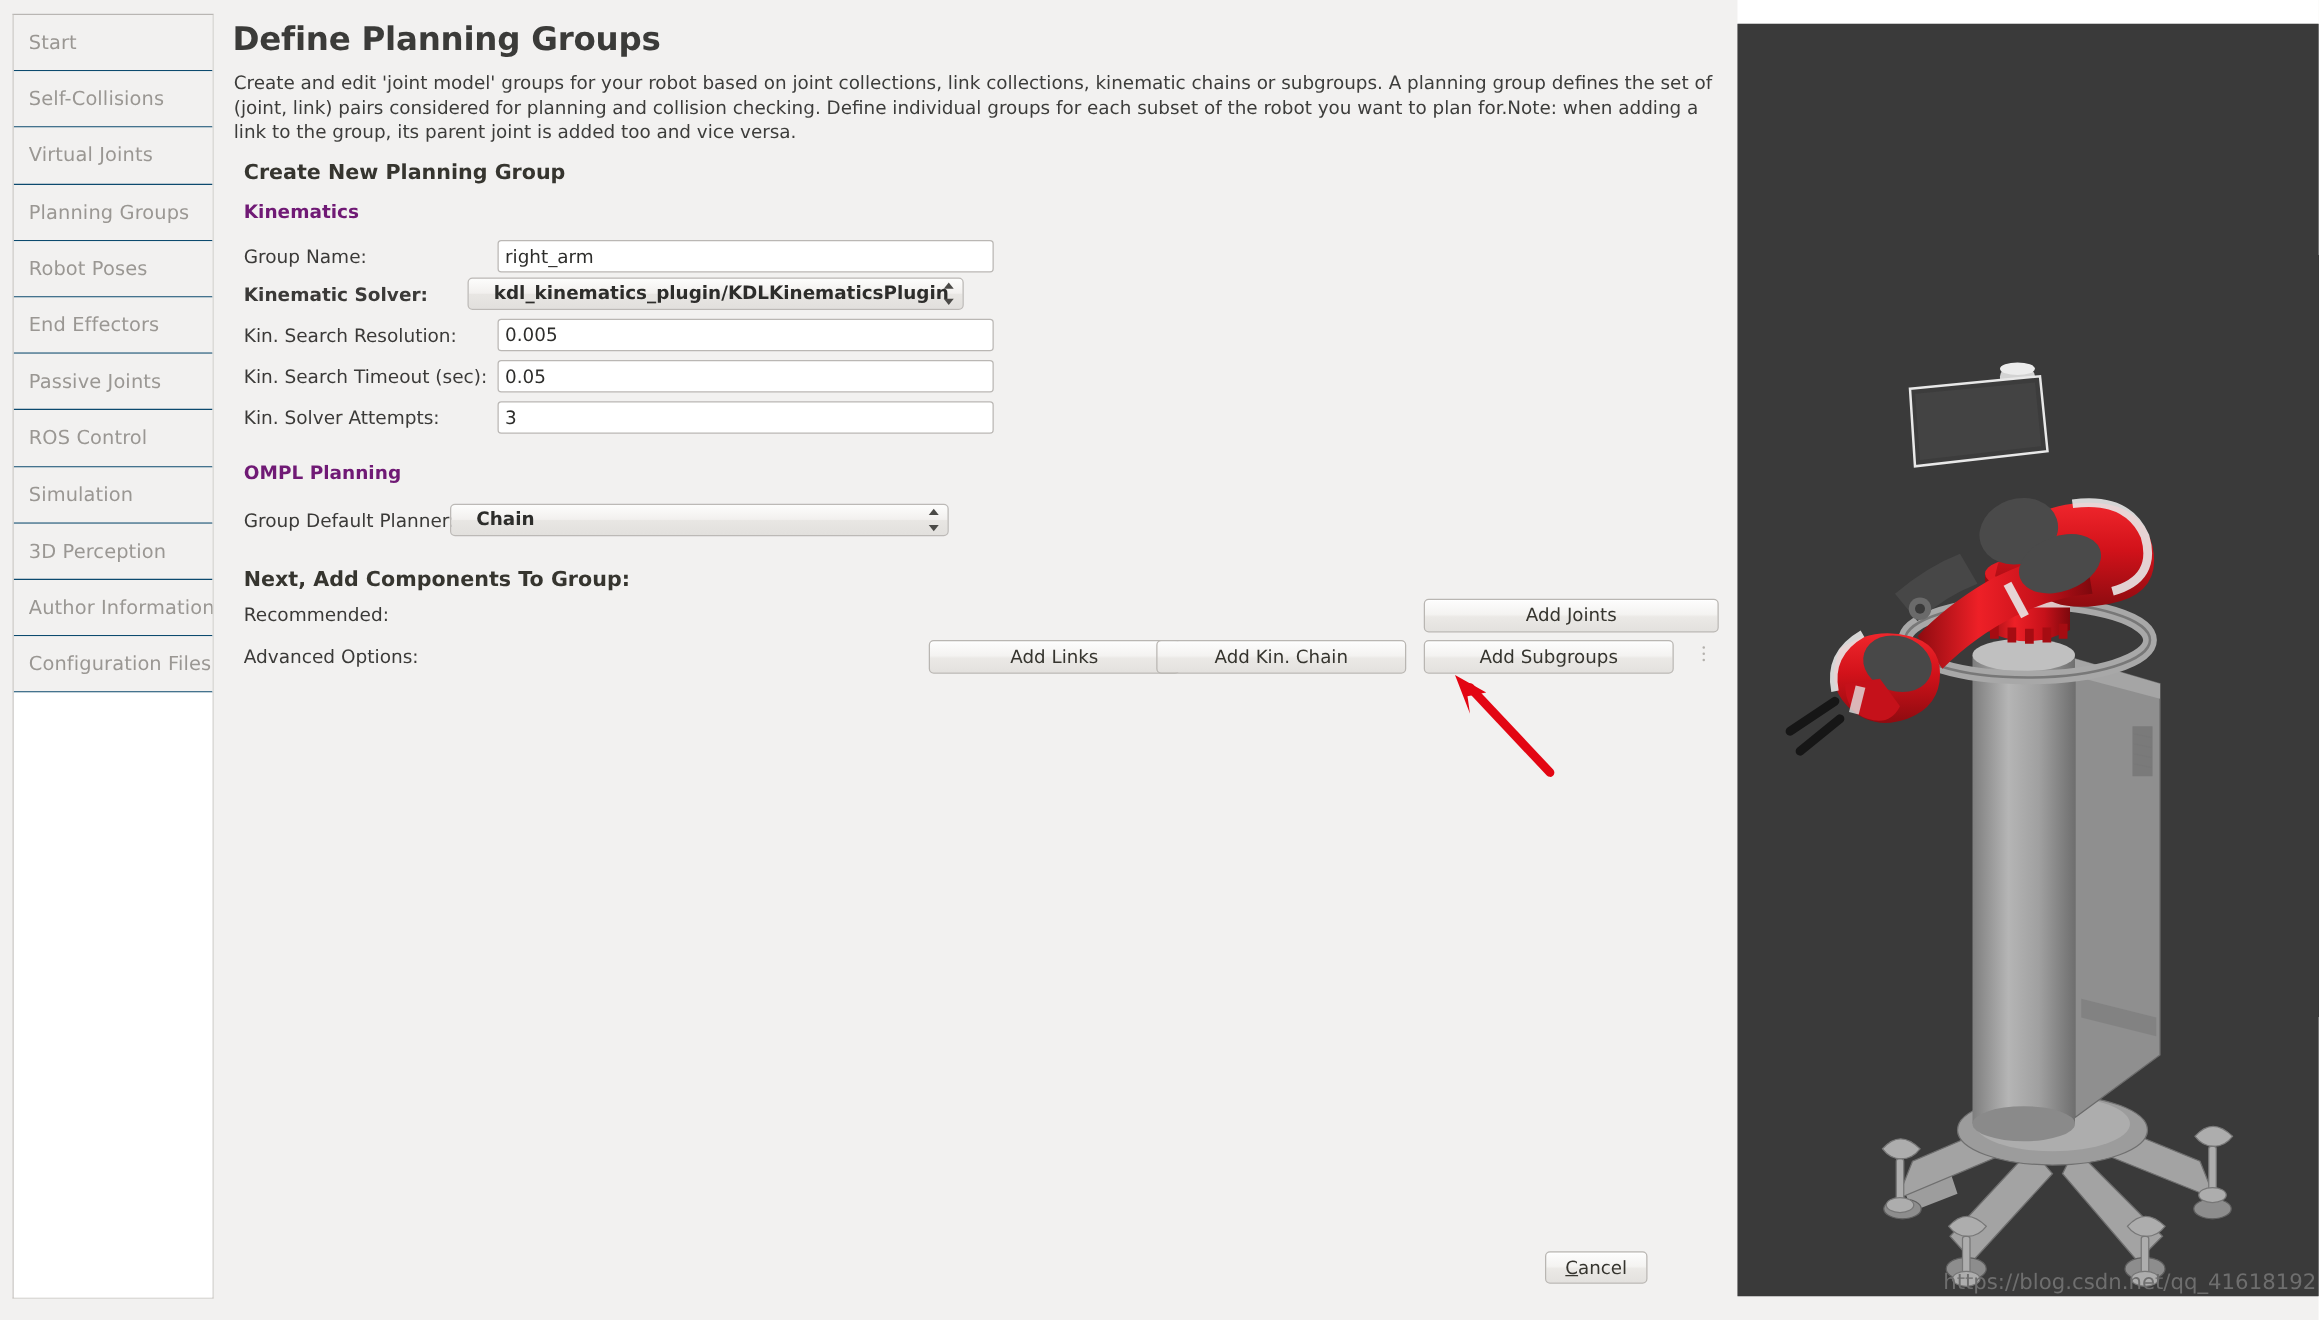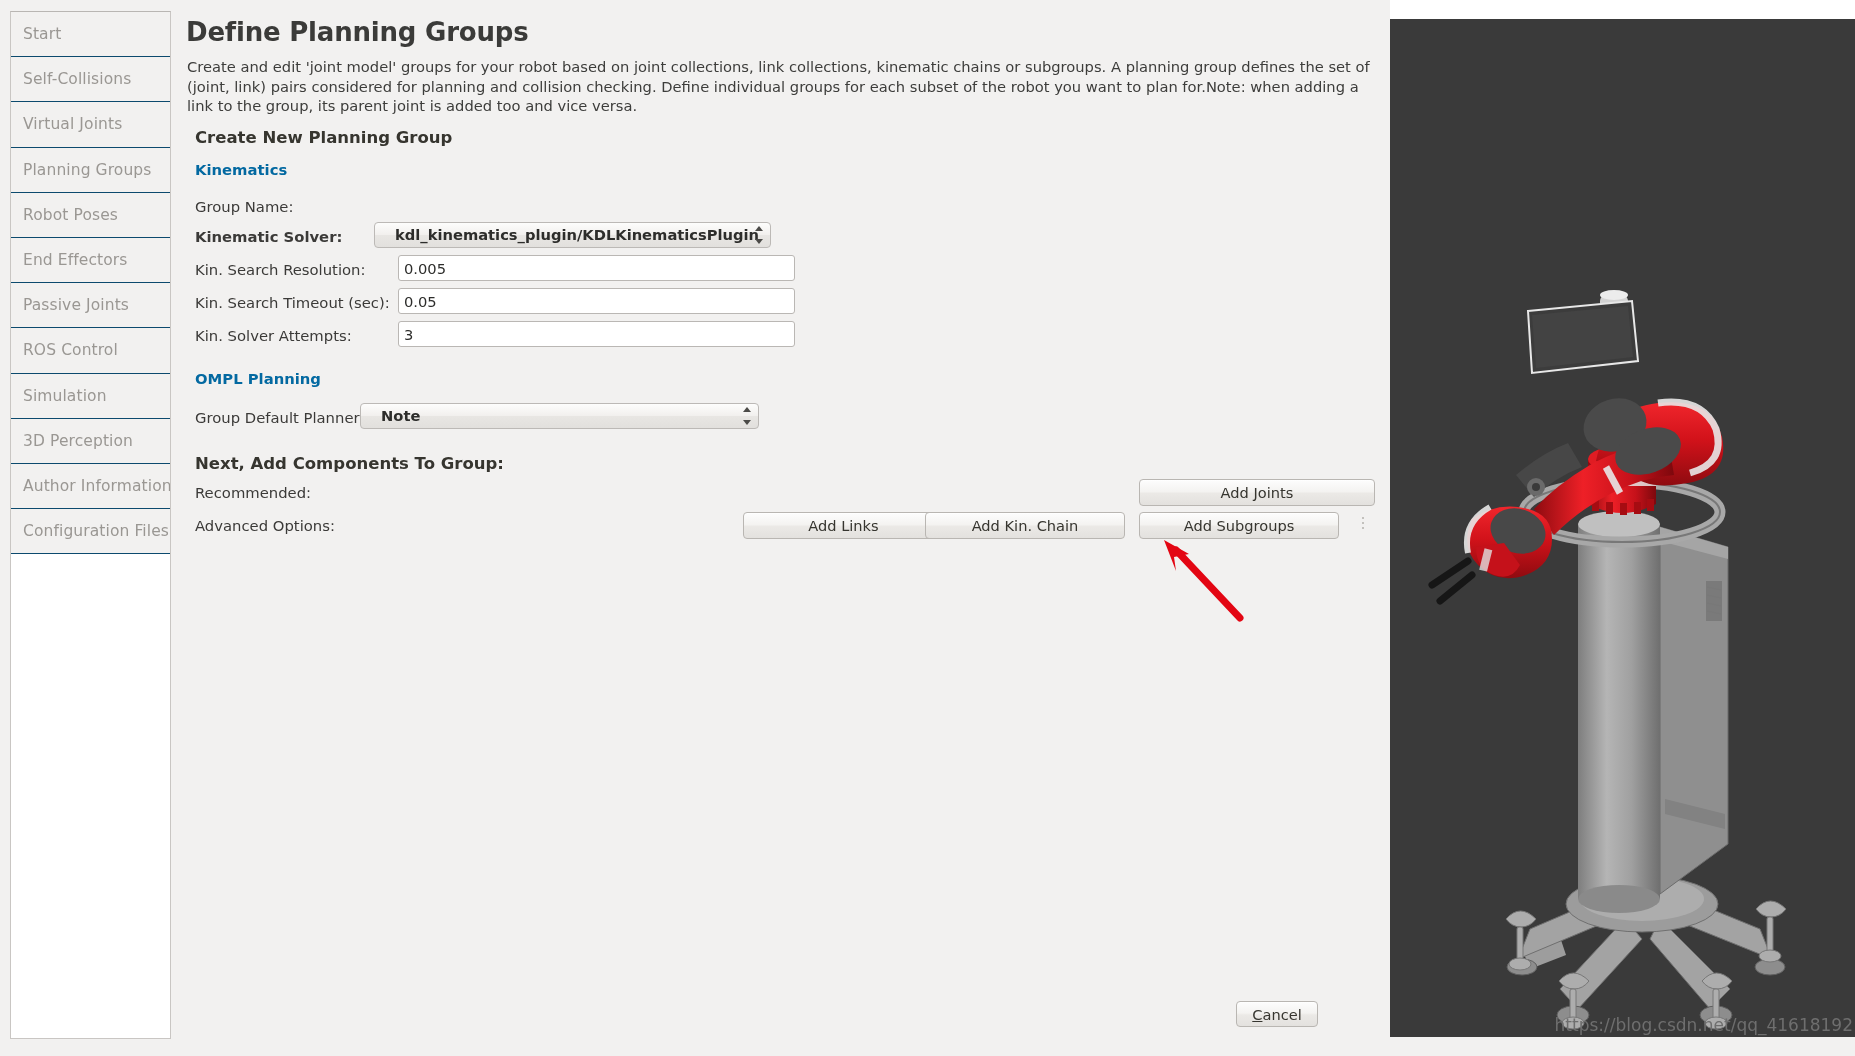--- a/index.html
+++ b/index.html
@@ -81,21 +81,21 @@
   .section-title {
     position: absolute;
     font-size: 16.5px;
     font-weight: bold;
     color: #36352f;
   }
   .sub-title {
     position: absolute;
     font-size: 14.8px;
     font-weight: bold;
-    color: #0369a1;
+    color: #701a75;
   }
 
   #create-group-title { left: 24px; top: 128px; }
   #kinematics-title   { left: 24px; top: 161px; }
   #ompl-title         { left: 24px; top: 370px; }
   #next-add-title     { left: 24px; top: 454px; }
 
   .field-row {
     position: absolute;
     left: 24px;
@@ -306,20 +306,21 @@
   <div id="content">
 
     <div id="page-title">Define Planning Groups</div>
     <div id="page-desc">Create and edit 'joint model' groups for your robot based on joint collections, link collections, kinematic chains or subgroups. A planning group defines the set of (joint, link) pairs considered for planning and collision checking. Define individual groups for each subset of the robot you want to plan for.Note: when adding a link to the group, its parent joint is added too and vice versa.</div>
 
     <div class="section-title" id="create-group-title">Create New Planning Group</div>
     <div class="sub-title" id="kinematics-title">Kinematics</div>
 
     <div class="field-row" style="top:192px;">
       <span class="lbl" style="left:0;">Group Name:</span>
+      <input class="txtinput" type="text" value="right_arm" style="">
     </div>
 
     <div class="field-row" style="top:222px;">
       <span class="lbl" style="left:0;font-weight:bold;">Kinematic Solver:</span>
     </div>
     <div class="combobox" id="solver-combo">
       <span>kdl_kinematics_plugin/KDLKinematicsPlugin</span>
       <span class="combo-arrows">
           <i class="up"></i>
           <i class="down"></i>
@@ -339,21 +340,21 @@
     <div class="field-row" style="top:321px;">
       <span class="lbl" style="left:0;">Kin. Solver Attempts:</span>
       <input class="txtinput" type="text" value="3" style="">
     </div>
 
     <div class="sub-title" id="ompl-title">OMPL Planning</div>
     <div class="field-row" style="top:403px;">
       <span class="lbl" style="left:0;">Group Default Planner:</span>
     </div>
     <div class="combobox" id="planner-combo">
-      <span>Note</span>
+      <span>Chain</span>
       <span class="combo-arrows">
           <i class="up"></i>
           <i class="down"></i>
         </span>
     </div>
 
     <div class="section-title" id="next-add-title">Next, Add Components To Group:</div>
 
     <div class="row-label" id="lbl-recommended">Recommended:</div>
     <div class="row-label" id="lbl-advanced">Advanced Options:</div>

